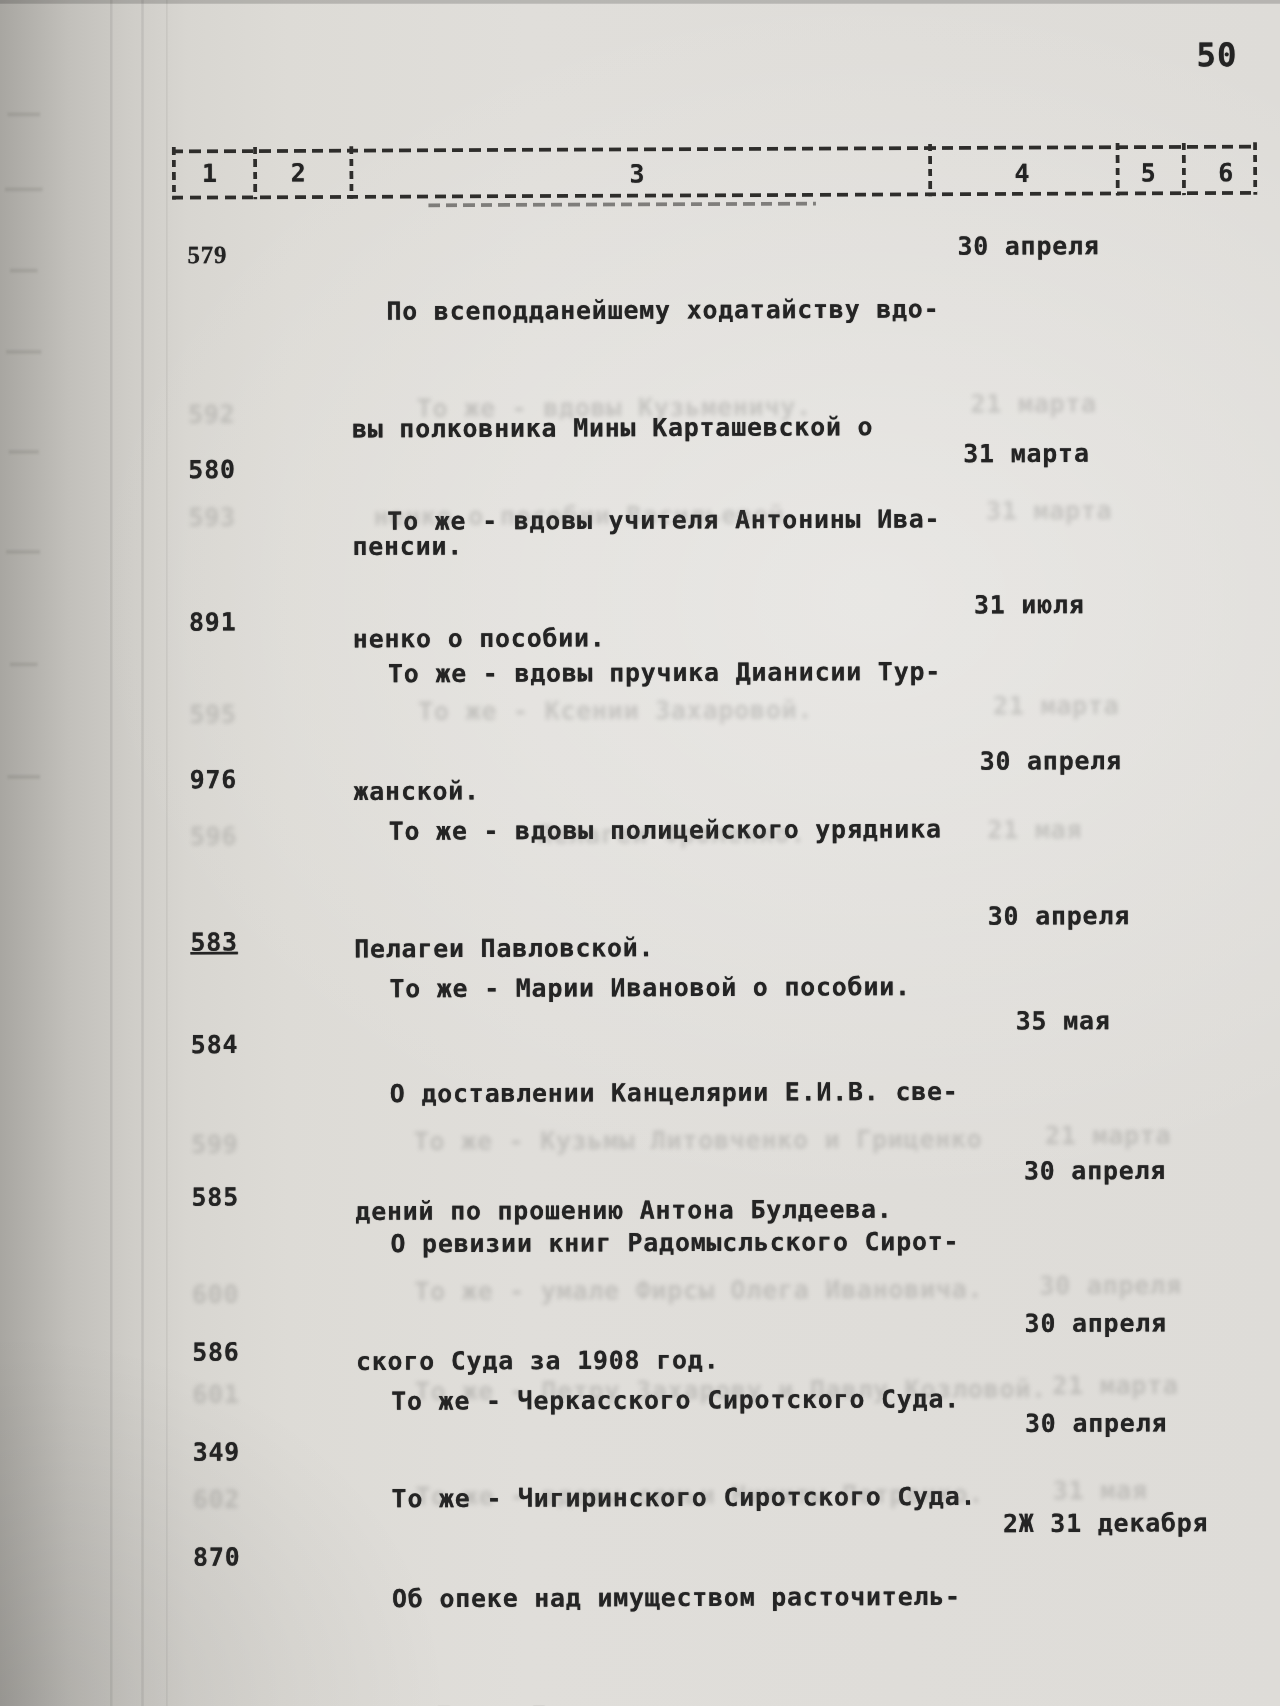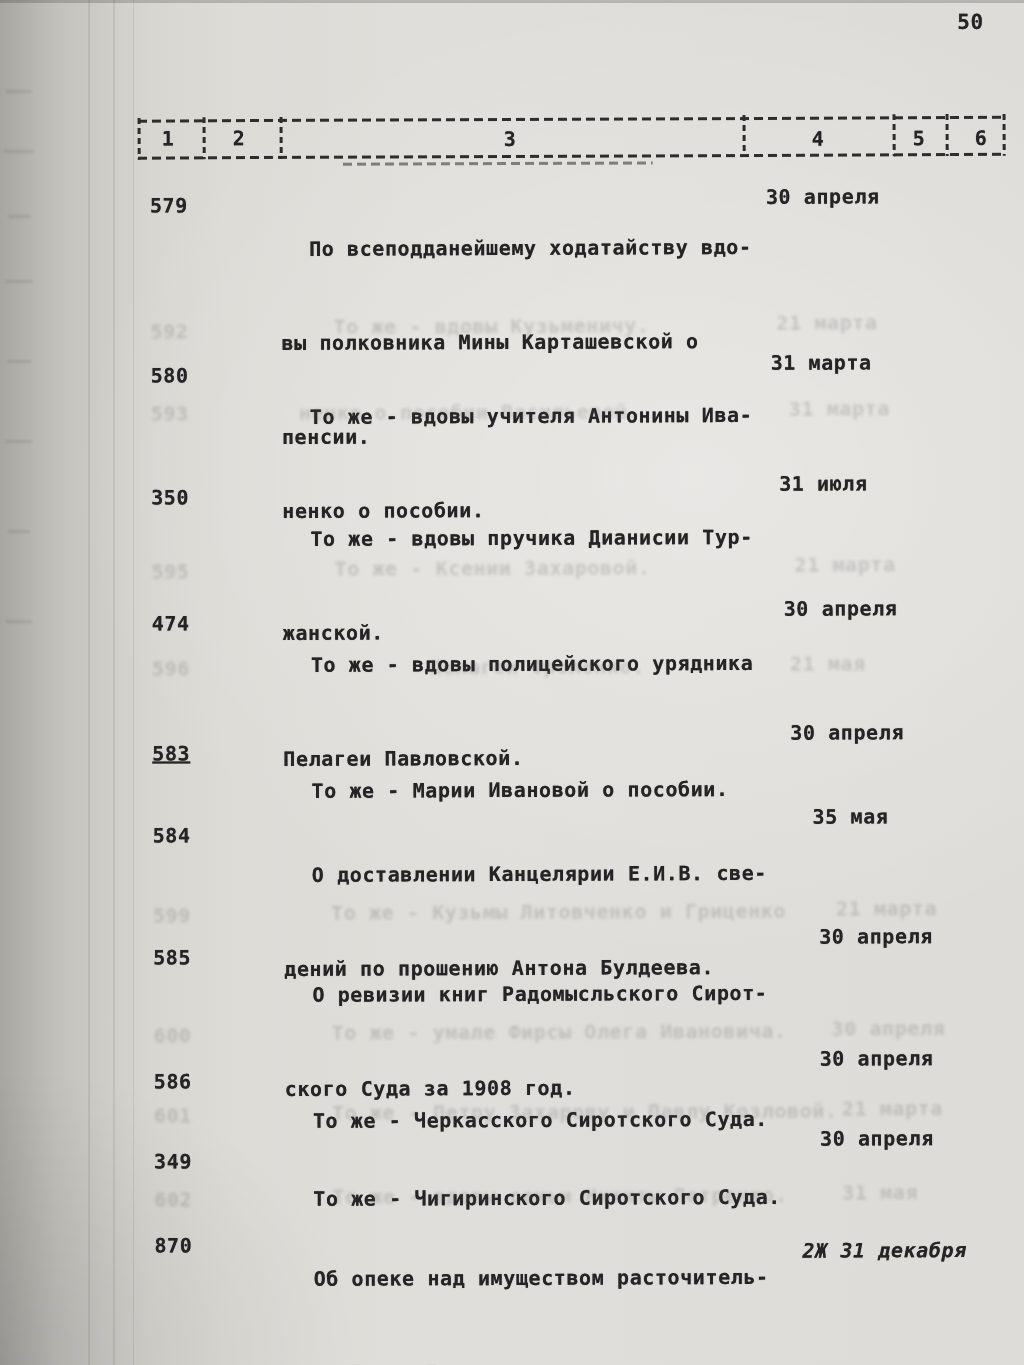--- a/index.html
+++ b/index.html
@@ -45,42 +45,42 @@
   <div class="margin-mark" style="left:4px;top:150px;width:30px;"></div>
   <div class="margin-mark" style="left:8px;top:215px;width:22px;"></div>
   <div class="margin-mark" style="left:5px;top:280px;width:28px;"></div>
   <div class="margin-mark" style="left:7px;top:360px;width:24px;"></div>
   <div class="margin-mark" style="left:5px;top:440px;width:27px;"></div>
   <div class="margin-mark" style="left:8px;top:530px;width:22px;"></div>
   <div class="margin-mark" style="left:6px;top:620px;width:26px;"></div>
 
   <div class="tilt">
 
-    <div class="tw" style="left:960px;top:12px;font-size:21px;">50</div>
+    <div class="tw" style="left:960px;top:32px;font-size:26px;">50</div>
 
     <div class="hdash" style="left:140px;top:118px;width:868px;"></div>
     <div class="hdash" style="left:140px;top:155px;width:868px;"></div>
     <div class="hdash" style="left:345px;top:162px;width:310px;opacity:.55;"></div>
 
     <div class="vdash" style="left:140px;top:116px;height:42px;"></div>
     <div class="vdash" style="left:205px;top:116px;height:42px;"></div>
     <div class="vdash" style="left:282px;top:116px;height:42px;"></div>
     <div class="vdash" style="left:745px;top:116px;height:42px;"></div>
     <div class="vdash" style="left:895px;top:116px;height:42px;"></div>
     <div class="vdash" style="left:948px;top:116px;height:42px;"></div>
     <div class="vdash" style="left:1005px;top:116px;height:42px;"></div>
 
     <div class="tw" style="left:164px;top:125px;">1</div>
     <div class="tw" style="left:235px;top:125px;">2</div>
     <div class="tw" style="left:506px;top:127px;">3</div>
     <div class="tw" style="left:814px;top:128px;">4</div>
     <div class="tw" style="left:915px;top:128px;">5</div>
     <div class="tw" style="left:977px;top:128px;">6</div>
 
-    <div class="tw" style="left:152px;top:192px;">579</div>
+    <div class="tw" style="left:152px;top:192px;font-family:Liberation Serif, serif;">579</div>
     <div class="tw" style="left:283px;top:188px;">
       <div class="line first">По всеподданейшему ходатайству вдо-</div>
       <div class="line">вы полковника Мины Карташевской о</div>
       <div class="line">пенсии.</div>
     </div>
     <div class="tw" style="left:768px;top:186px;">30 апреля</div>
 
     <div class="tw ghost" style="left:152px;top:318px;">592</div>
     <div class="tw ghost" style="left:335px;top:314px;">То же - вдовы Кузьменичу.</div>
     <div class="tw ghost" style="left:778px;top:312px;">21 марта</div>
@@ -89,32 +89,32 @@
     <div class="tw" style="left:283px;top:356px;">
       <div class="line first">То же - вдовы учителя Антонины Ива-</div>
       <div class="line">ненко о пособии.</div>
     </div>
     <div class="tw" style="left:772px;top:352px;">31 марта</div>
 
     <div class="tw ghost" style="left:152px;top:400px;">593</div>
     <div class="tw ghost" style="left:300px;top:400px;">ненко о пособии Васильевой.</div>
     <div class="tw ghost" style="left:790px;top:398px;">31 марта</div>
 
-    <div class="tw" style="left:152px;top:484px;">350</div>
+    <div class="tw" style="left:152px;top:484px;">891</div>
     <div class="tw" style="left:283px;top:478px;">
       <div class="line first">То же - вдовы пручика Дианисии Тур-</div>
       <div class="line">жанской.</div>
     </div>
     <div class="tw" style="left:780px;top:473px;">31 июля</div>
 
     <div class="tw ghost" style="left:152px;top:558px;">595</div>
     <div class="tw ghost" style="left:335px;top:556px;">То же - Ксении Захаровой.</div>
     <div class="tw ghost" style="left:795px;top:554px;">21 марта</div>
 
-    <div class="tw" style="left:152px;top:610px;">474</div>
+    <div class="tw" style="left:152px;top:610px;">976</div>
     <div class="tw" style="left:283px;top:604px;">
       <div class="line first">То же - вдовы полицейского урядника</div>
       <div class="line">Пелагеи Павловской.</div>
     </div>
     <div class="tw" style="left:784px;top:598px;">30 апреля</div>
 
     <div class="tw ghost" style="left:152px;top:655px;">596</div>
     <div class="tw ghost" style="left:430px;top:655px;">Пелагеи Фроленко.</div>
     <div class="tw ghost" style="left:790px;top:653px;">21 мая</div>
 
@@ -164,16 +164,16 @@
 
     <div class="tw ghost" style="left:152px;top:1186px;">602</div>
     <div class="tw ghost" style="left:330px;top:1184px;">То же - вдовы семьи Никиты Петренко.</div>
     <div class="tw ghost" style="left:840px;top:1182px;">31 мая</div>
 
     <div class="tw" style="left:152px;top:1232px;">870</div>
     <div class="tw" style="left:283px;top:1218px;">
       <div class="line first">Об опеке над имуществом расточитель-</div>
       <div class="line">ного Павла Еременко.</div>
     </div>
-    <div class="tw" style="left:800px;top:1240px;font-style:italic;">2Ж 31 декабря</div>
+    <div class="tw" style="left:800px;top:1208px;">2Ж 31 декабря</div>
 
   </div>
 </div>
 
 </body></html>

